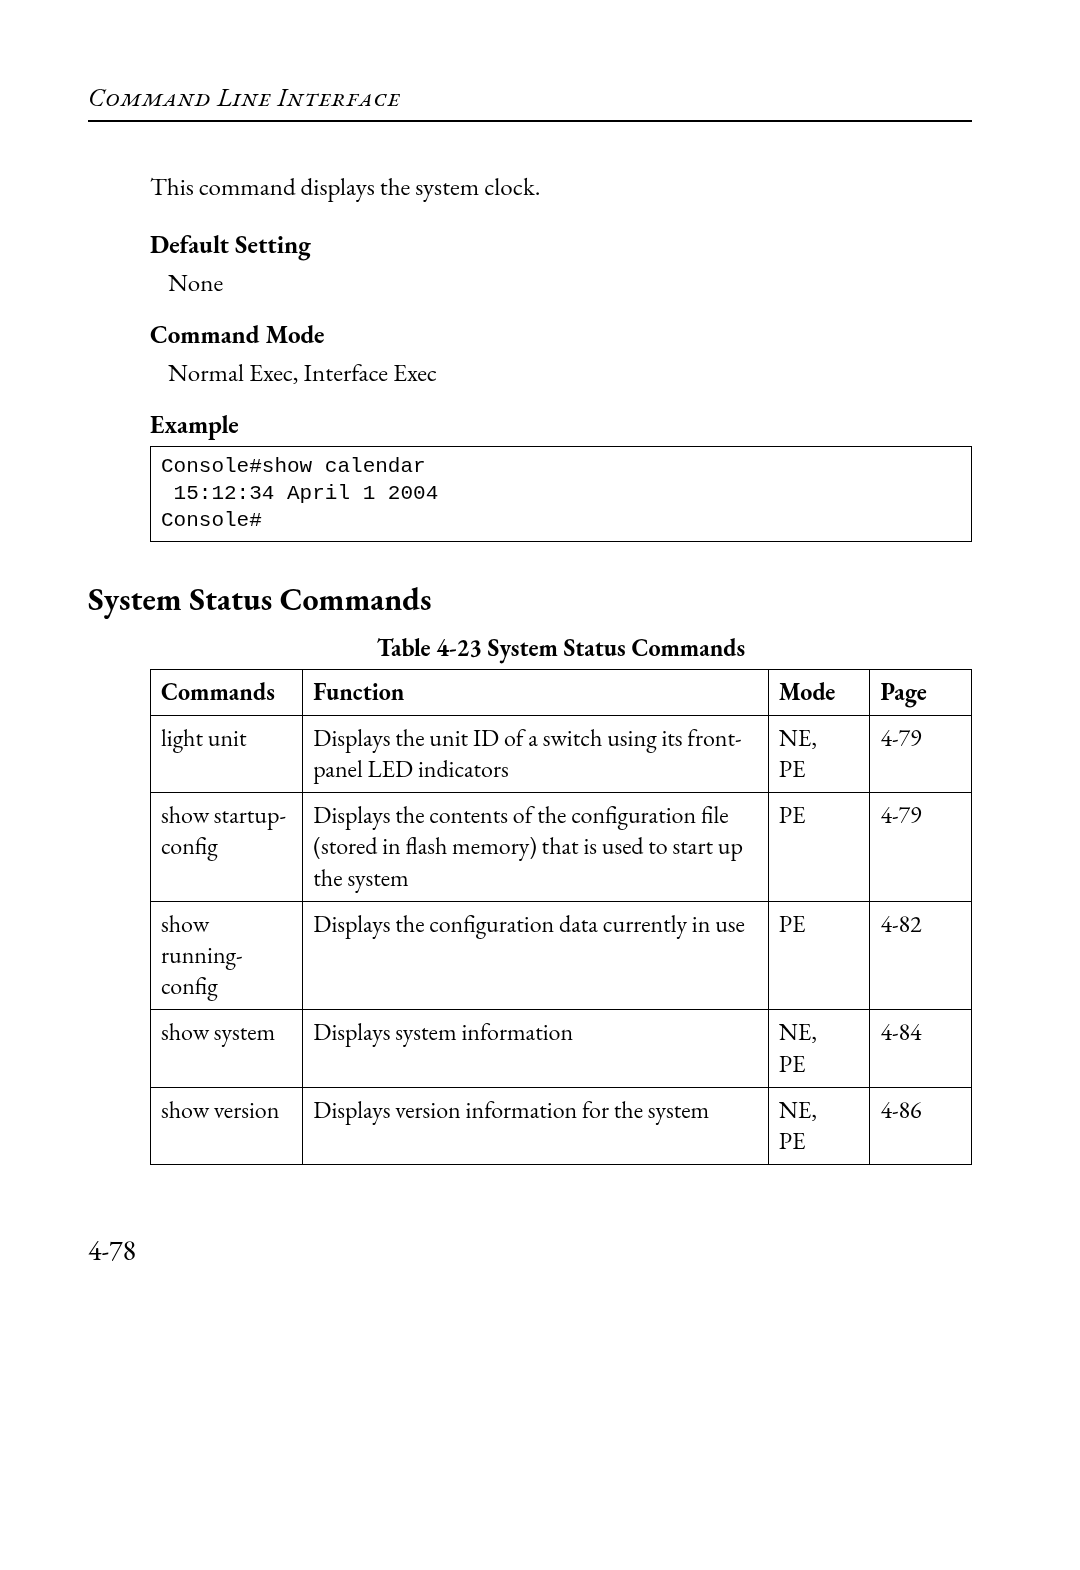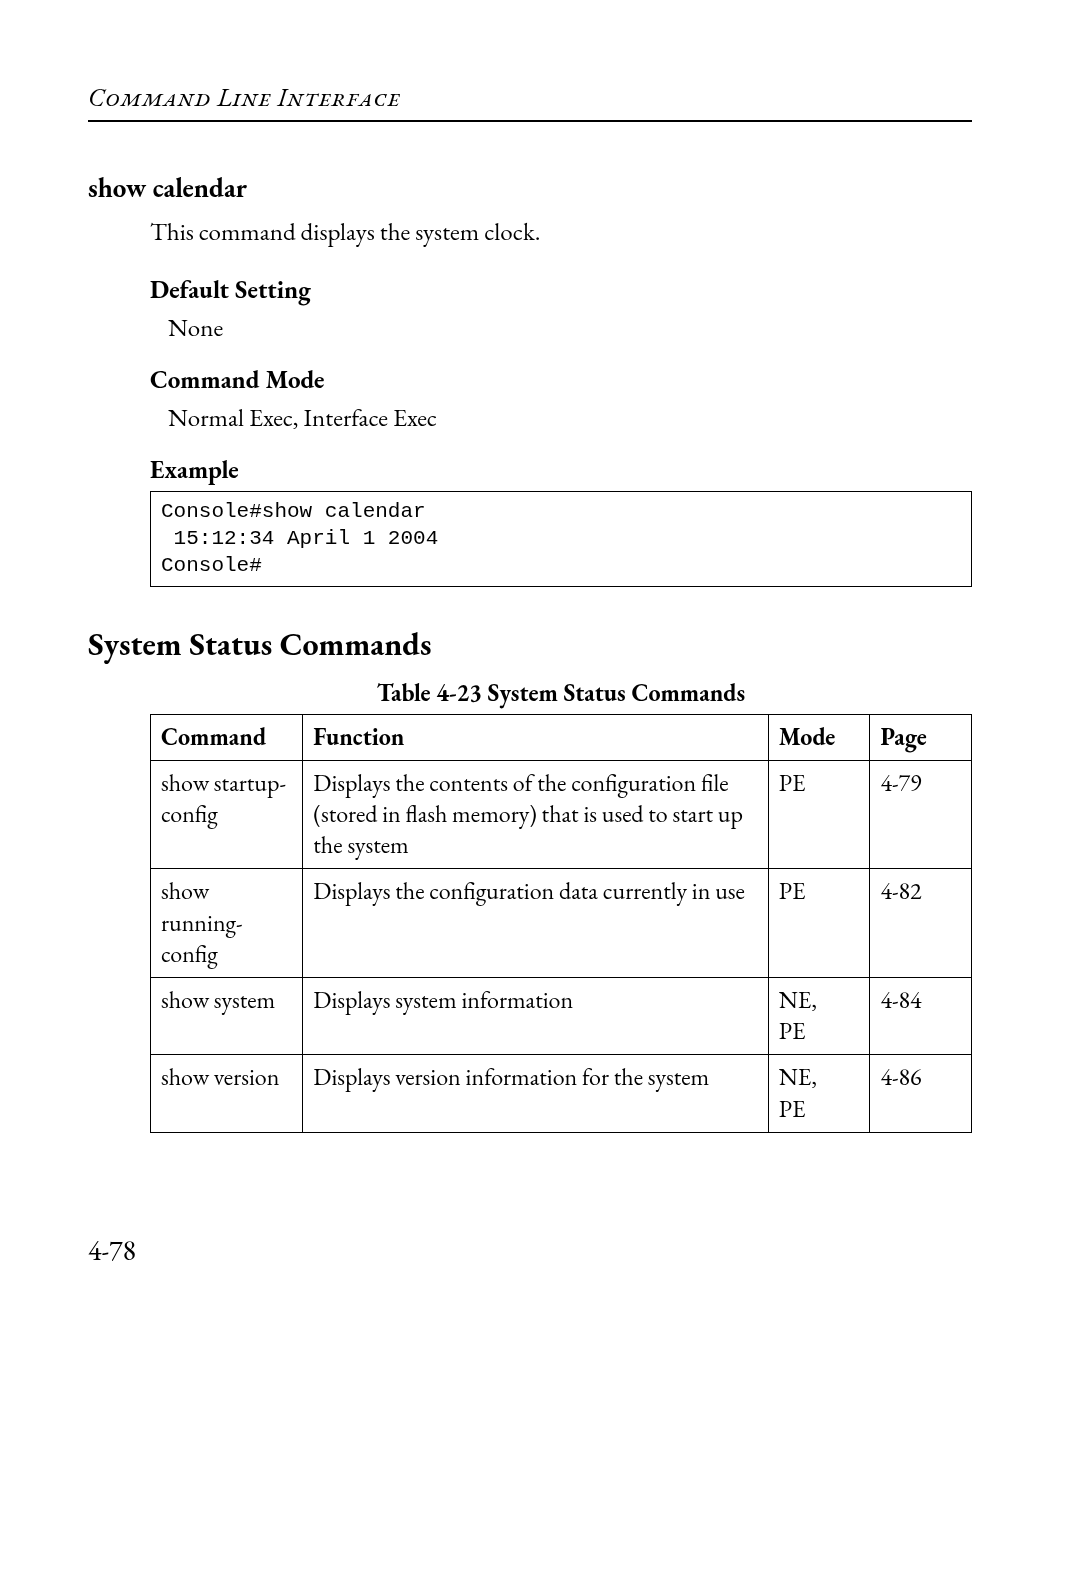--- a/index.html
+++ b/index.html
@@ -103,21 +103,20 @@
   }
 </style>
 </head>
 <body>
 
 <div class="page">
 
   <div class="running-head">Command Line Interface</div>
   <div class="hr"></div>
 
-  <div class="cmd-heading">show calendar</div>
 
   <div class="indented">
     <div class="body-text">This command displays the system clock.</div>
 
     <div class="sub-heading">Default Setting</div>
     <div class="value-text">None</div>
 
     <div class="sub-heading">Command Mode</div>
     <div class="value-text">Normal Exec, Interface Exec</div>
 
@@ -134,27 +133,34 @@
 
     <table class="cmd-table">
       <colgroup>
         <col class="col-cmd">
           <col class="col-func">
           <col class="col-mode">
           <col class="col-page">
       </colgroup>
       <thead>
         <tr>
-          <th>Command</th>
+          <th>Commands</th>
           <th>Function</th>
           <th>Mode</th>
           <th>Page</th>
         </tr>
       </thead>
       <tbody>
+        <tr>
+          <td>light unit</td>
+          <td>Displays the unit ID of a switch using its front-panel LED indicators</td>
+          <td class="mode-cell">NE,
+PE</td>
+          <td class="page-cell">4-79</td>
+        </tr>
         <tr>
           <td>show startup-config</td>
           <td>Displays the contents of the configuration file (stored in flash memory) that is used to start up the system</td>
           <td class="mode-cell">PE</td>
           <td class="page-cell">4-79</td>
         </tr>
         <tr>
           <td>show running-config</td>
           <td>Displays the configuration data currently in use</td>
           <td class="mode-cell">PE</td>

